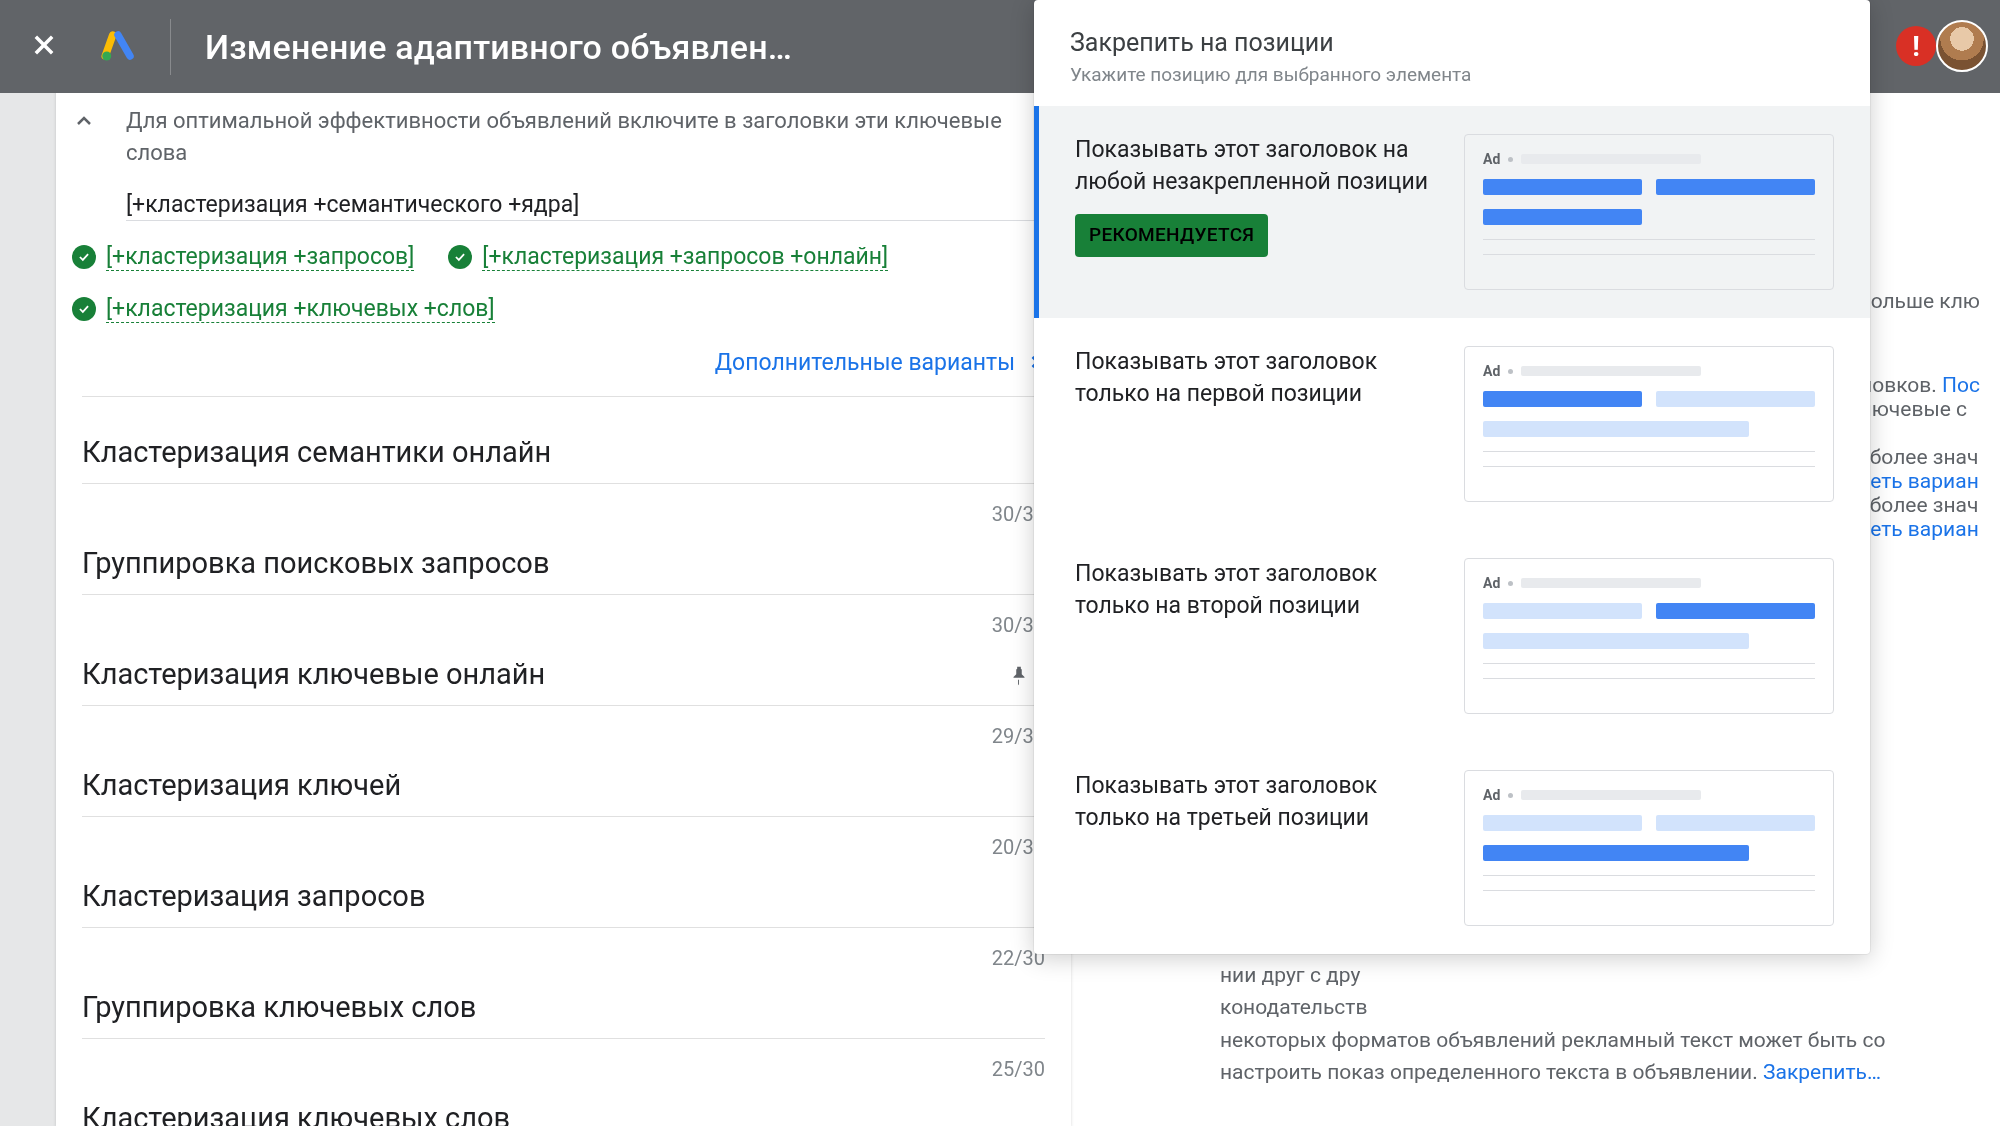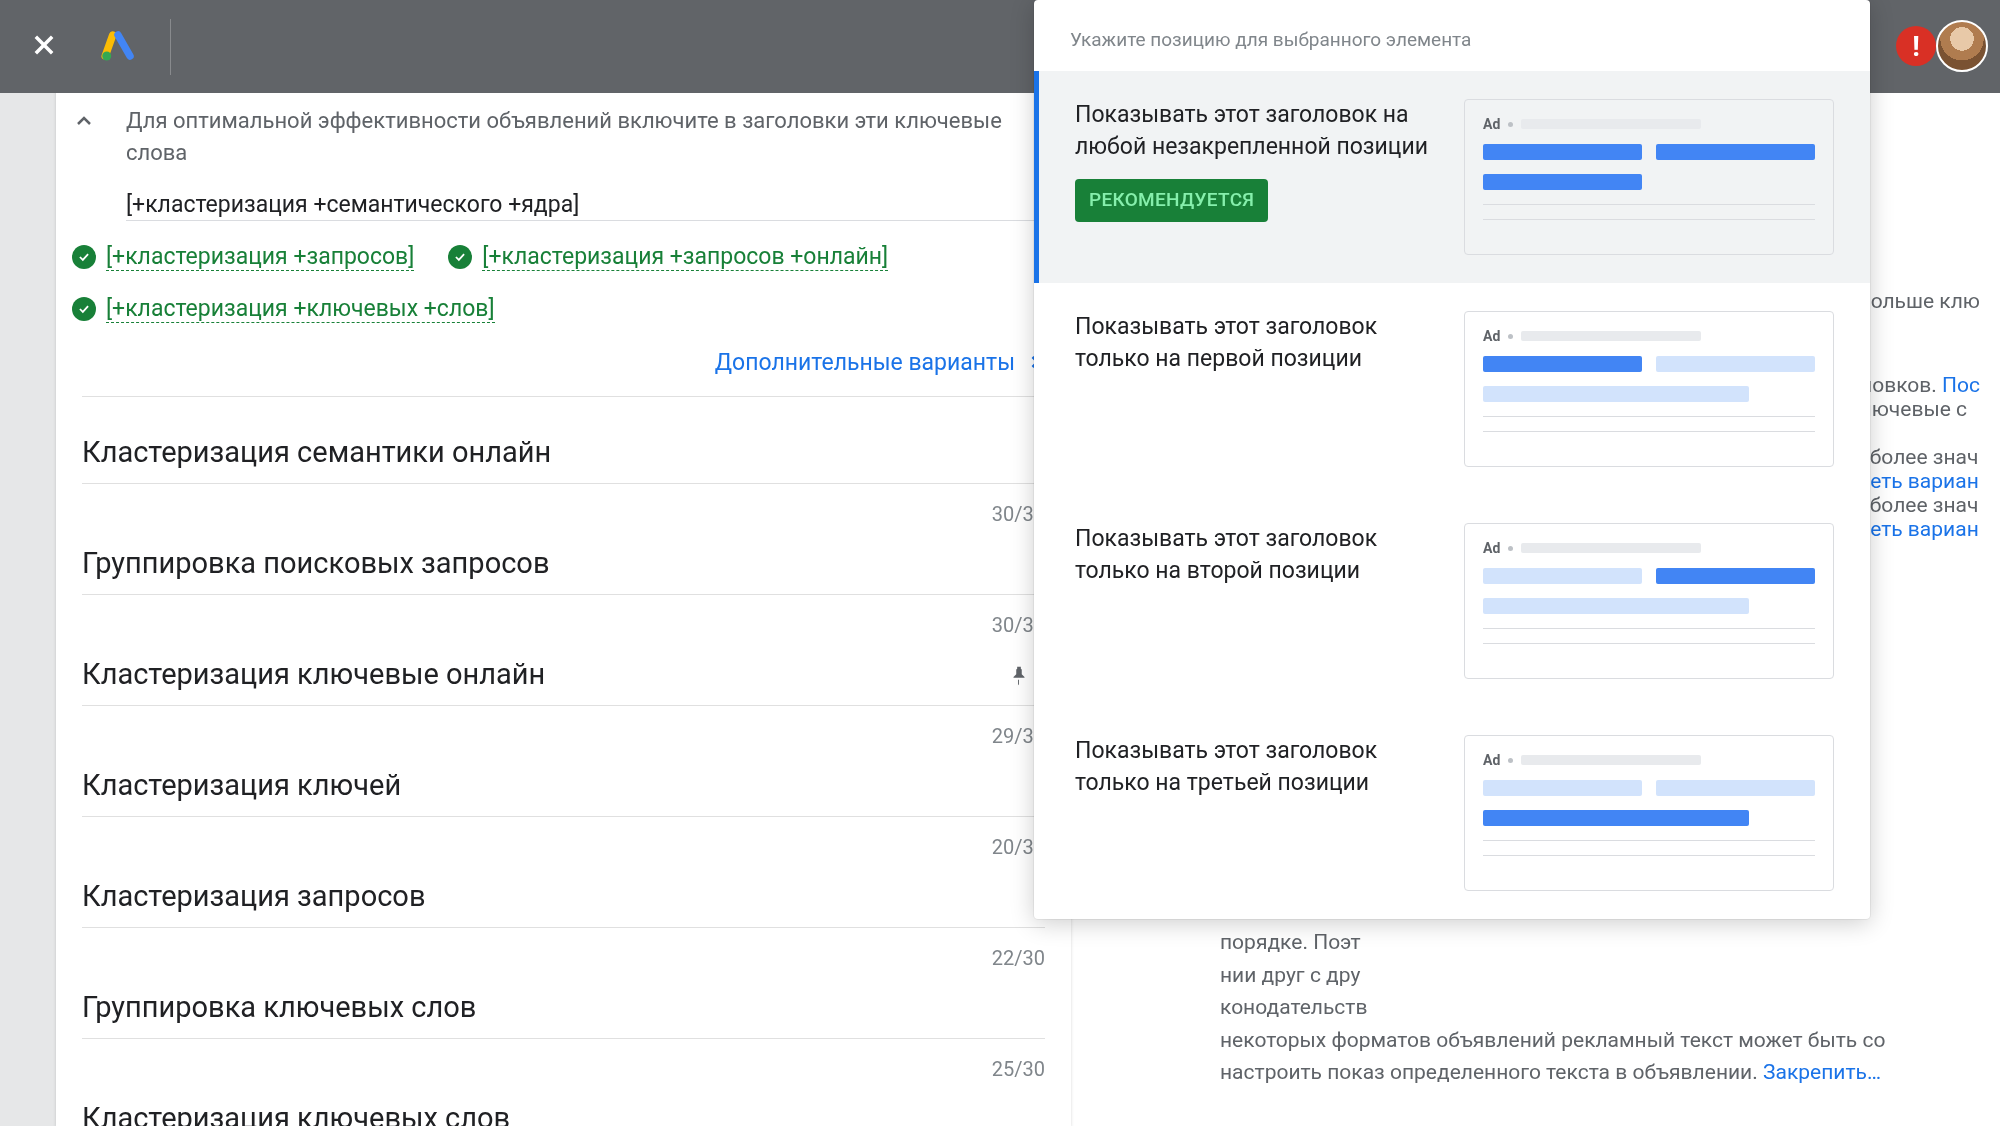--- a/index.html
+++ b/index.html
@@ -105,21 +105,21 @@
   .pin-option {
     display:flex; align-items:flex-start; gap:30px;
     padding: 28px 36px;
     cursor:pointer;
     border-left:5px solid transparent;
   }
   .pin-option.selected { background:#f1f3f4; border-left-color:#1a73e8; }
   .pin-option .txt { flex:1; font-size:23px; line-height:1.4; color:#202124; }
   .badge-rec {
     display:inline-block; margin-top:16px;
-    background:#188038; color:#86efac; font-size:19px; font-weight:500;
+    background:#188038; color:#000000; font-size:19px; font-weight:500;
     padding:8px 14px; border-radius:4px; letter-spacing:.3px;
   }
   .ad-preview {
     width:370px; flex-shrink:0;
     border:1px solid #dadce0; border-radius:4px;
     padding:16px 18px 20px;
   }
   .ad-preview .adline { display:flex; align-items:center; gap:8px; margin-bottom:12px;text-align:center;}
   .ad-preview .adlabel { font-size:14px; font-weight:700; color:#5f6368; }
   .ad-preview .dot { width:5px;height:5px;border-radius:50%;background:#bdc1c6; }
@@ -140,20 +140,21 @@
       </svg>
   </div>
   <div class="ads-logo">
     <svg viewBox="0 0 48 48">
       <path d="M17 8 L7 36" stroke="#fbbc04" stroke-width="10" stroke-linecap="round"></path>
       <path d="M24 8 L40 36" stroke="#4285f4" stroke-width="10" stroke-linecap="round"></path>
       <circle cx="9" cy="36" r="6" fill="#34a853"></circle>
     </svg>
   </div>
   <div class="divider-v"></div>
+  <div class="title">Изменение адаптивного объявлен…</div>
   <div class="alert-badge">!</div>
   <div class="avatar"></div>
 </div>
 
 <div class="right-panel">
   <div class="frag1">больше клю</div>
   <div class="frag2">
      <span>оловков.  </span><span class="link-frag">Пос</span>
      <br>
      <span>ключевые с</span>
@@ -254,20 +255,21 @@
 </div>
 
 <div class="pin-handle">
   <svg viewBox="0 0 24 24">
       <path d="M14 2v2l1 1v5l3 3v1H6v-1l3-3V5l1-1V2h4zm-2 14v6l-1-1v-5h2z"></path>
     </svg>
 </div>
 
 <div class="popover">
   <div class="popover-header">
+    <div class="h">Закрепить на позиции</div>
     <div class="sub">Укажите позицию для выбранного элемента</div>
   </div>
 
   <div class="pin-option selected">
     <div class="txt">
       <div>Показывать этот заголовок на любой незакрепленной позиции</div>
       <div class="badge-rec">РЕКОМЕНДУЕТСЯ</div>
     </div>
     <div class="ad-preview">
       <div class="adline">

